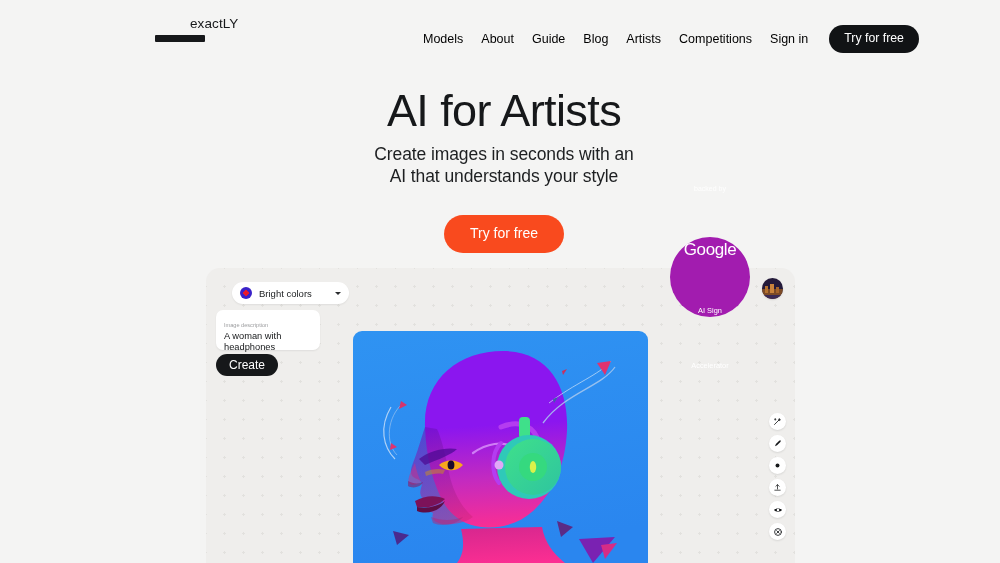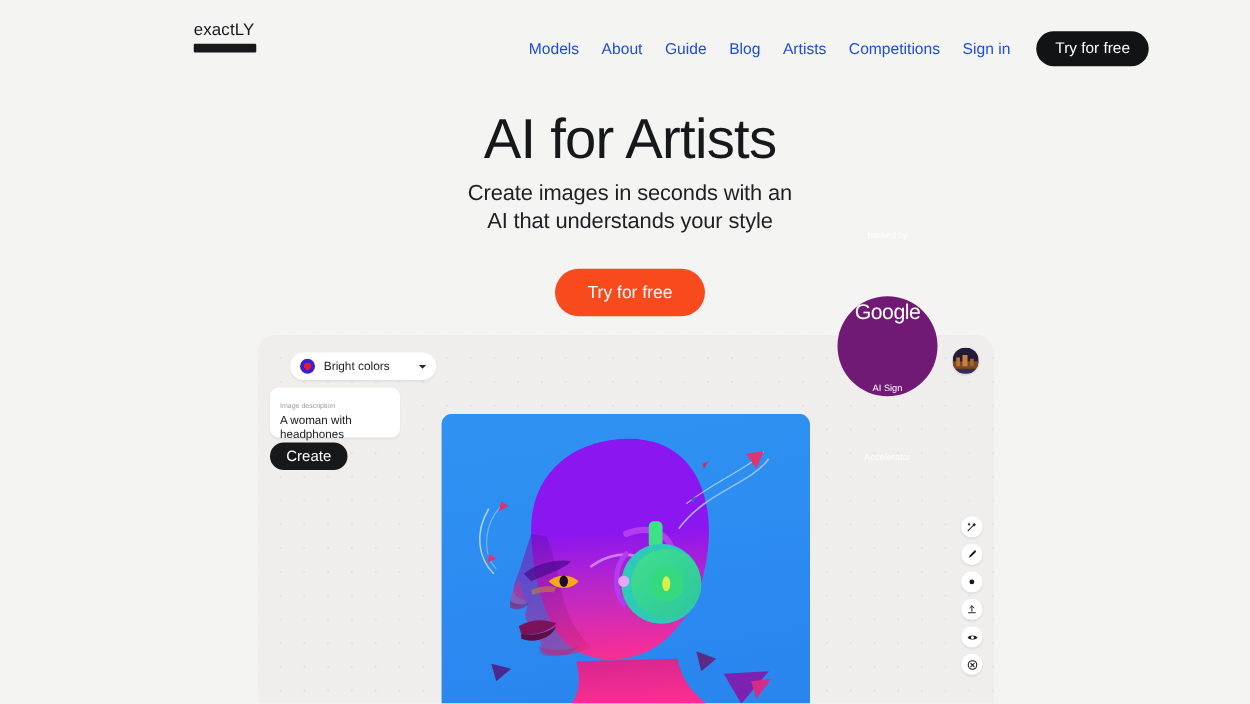--- a/index.html
+++ b/index.html
@@ -12,31 +12,31 @@
   .page { position: relative; width: 1000px; height: 563px; }
 
   
   .nav {
     position: absolute; top: 0; left: 0; width: 1000px; height: 66px;
     display: flex; align-items: center;
   }
   .logo { position: absolute; left: 155px; top: 17px; width: 60px; }
   .logo-word {
     font-size: 13.5px; color: #16181a; letter-spacing: .1px;
-    line-height: 14px; font-weight: 400;
+    line-height: 14px; font-weight: 400; margin-left: 35px;
   }
   .logo-bar {
     margin-top: 4px; width: 50px; height: 7px; background: #16181a; border-radius: 1px;
   }
   .nav-links {
     position: absolute; left: 423px; top: 25px;
     display: flex; align-items: center; gap: 0px;
   }
   .nav-link {
-    font-size: 12.5px; color: #1d4ed8; padding: 0 9px; line-height: 16px;
+    font-size: 12.5px; color: #000000; padding: 0 9px; line-height: 16px;
     cursor: pointer; white-space: nowrap;
   }
   .nav-link:first-child { padding-left: 0; }
   .nav-cta {
     margin-left: 12px; background: #111315; color: #fff;
     font-size: 12.3px; border-radius: 20px; padding: 7px 15px 8px;
     line-height: 13px; cursor: pointer; white-space: nowrap;
   }
 
   
@@ -119,21 +119,21 @@
 
   
   .art {
     position: absolute; left: 147px; top: 63px;
     width: 295px; height: 232px; border-radius: 9px 9px 0 0; overflow: hidden;
   }
 
   
   .badge {
     position: absolute; left: 670px; top: 237px;
-    width: 80px; height: 80px; border-radius: 50%; background: #701a75;
+    width: 80px; height: 80px; border-radius: 50%; background: #a21caf;
     color: #fff; text-align: center; display: flex; flex-direction: column;
     align-items: center; justify-content: center; cursor: pointer; gap: 45px;
   }
   .badge-top { font-size: 7px; line-height: 9px; font-weight: 400; opacity: .95; }
   .badge-mid { font-size: 17px; line-height: 21px; letter-spacing: -0.4px; margin: 1px 0; }
   .badge-b1, .badge-b2 { font-size: 7.4px; line-height: 9.5px; }
 </style>
 </head>
 <body>
 

